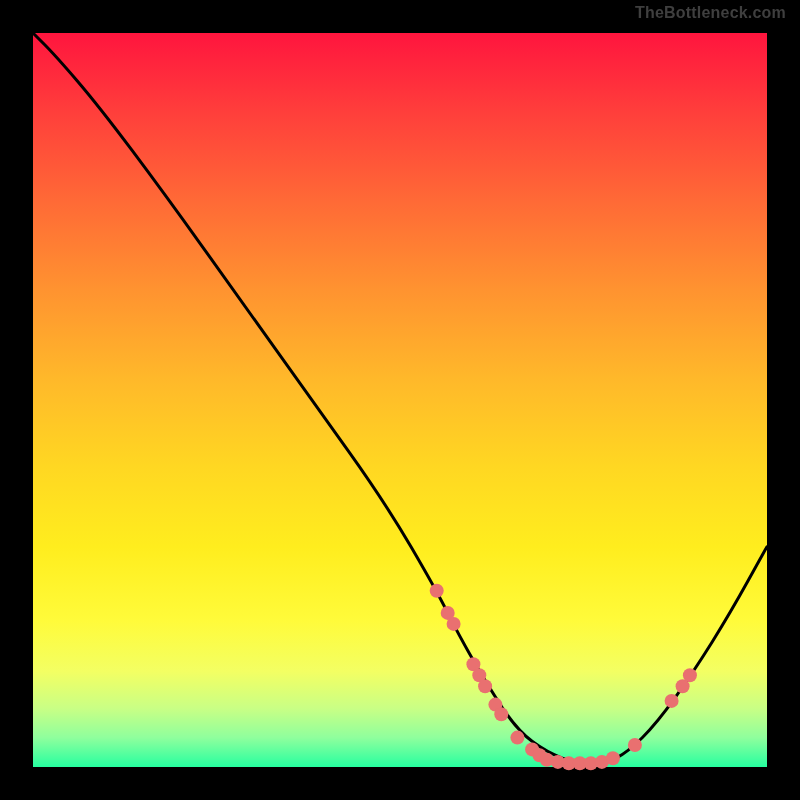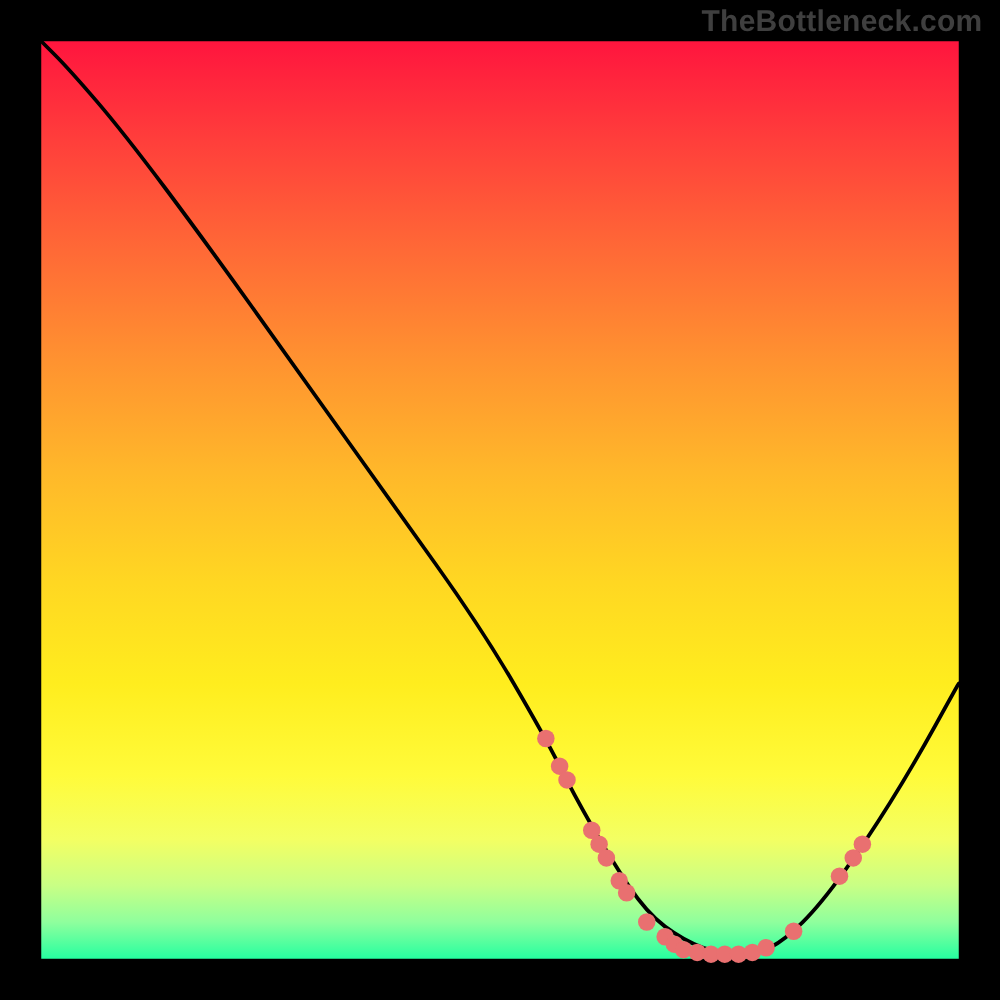--- a/index.html
+++ b/index.html
@@ -15,21 +15,21 @@
     position: relative;
     width: 800px;
     height: 800px;
     background: #000;
   }
   .watermark {
     position: absolute;
     top: 4px;
     right: 14px;
     color: #3f3f3f;
-    font-size: 24px;
+    font-size: 16px;
     font-weight: bold;
     letter-spacing: 0.2px;
     user-select: none;
   }
   .plot {
     position: absolute;
     left: 33px;
     top: 33px;
     width: 734px;
     height: 734px;

